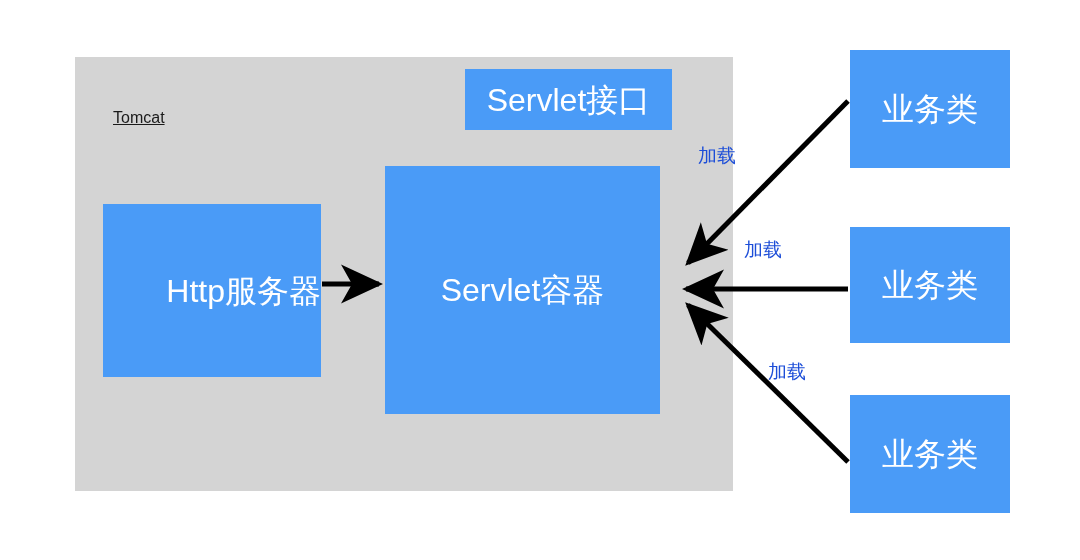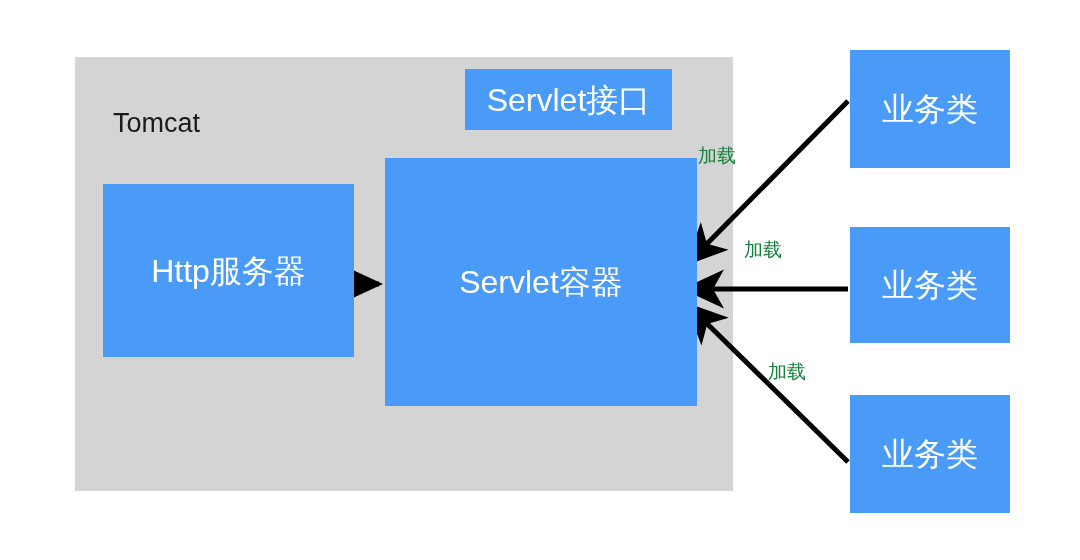--- a/index.html
+++ b/index.html
@@ -15,39 +15,40 @@
     overflow: hidden;
     font-family: "Liberation Sans", "DejaVu Sans", sans-serif;
   }
   .container-box {
     position: absolute;
     background: #d4d4d4;
   }
   .container-label {
     position: absolute;
     color: #1a1a1a;
-    font-size: 27px;
+    font-size: 16px;
     line-height: 1;
     white-space: nowrap;
+    text-decoration: underline;
   }
   .node {
     position: absolute;
     background: #4a9bf7;
     display: flex;
     align-items: center;
     justify-content: center;
     color: #ffffff;
     font-size: 32px;
     line-height: 1;
     white-space: nowrap;
     box-sizing: border-box;
   }
   .edge-label {
     position: absolute;
-    color: #15803d;
+    color: #1d4ed8;
     font-size: 19px;
     line-height: 1;
     white-space: nowrap;
   }
   svg.arrows {
     position: absolute;
     left: 0;
     top: 0;
     width: 1080px;
     height: 560px;
@@ -77,25 +78,25 @@
 
     <line x1="848" y1="289" x2="686" y2="289" stroke="#000000" stroke-width="5" marker-end="url(#ah)"></line>
 
     <line x1="848" y1="462" x2="688" y2="305" stroke="#000000" stroke-width="5" marker-end="url(#ah)"></line>
   </svg>
 
   <div class="node" style="left:465px; top:69px; width:207px; height:61px;">
     <span>Servlet接口</span>
   </div>
 
-  <div class="node" style="left:385px; top:158px; width:312px; height:248px;">
+  <div class="node" style="left:385px; top:166px; width:275px; height:248px;">
     <span>Servlet容器</span>
   </div>
 
-  <div class="node" style="left:103px; top:184px; width:251px; height:173px;">
+  <div class="node" style="left:103px; top:204px; width:218px; height:173px;justify-content:flex-end;">
     <span>Http服务器</span>
   </div>
 
   <div class="node" style="left:850px; top:50px; width:160px; height:118px;">
     <span>业务类</span>
   </div>
 
   <div class="node" style="left:850px; top:227px; width:160px; height:116px;">
     <span>业务类</span>
   </div>

